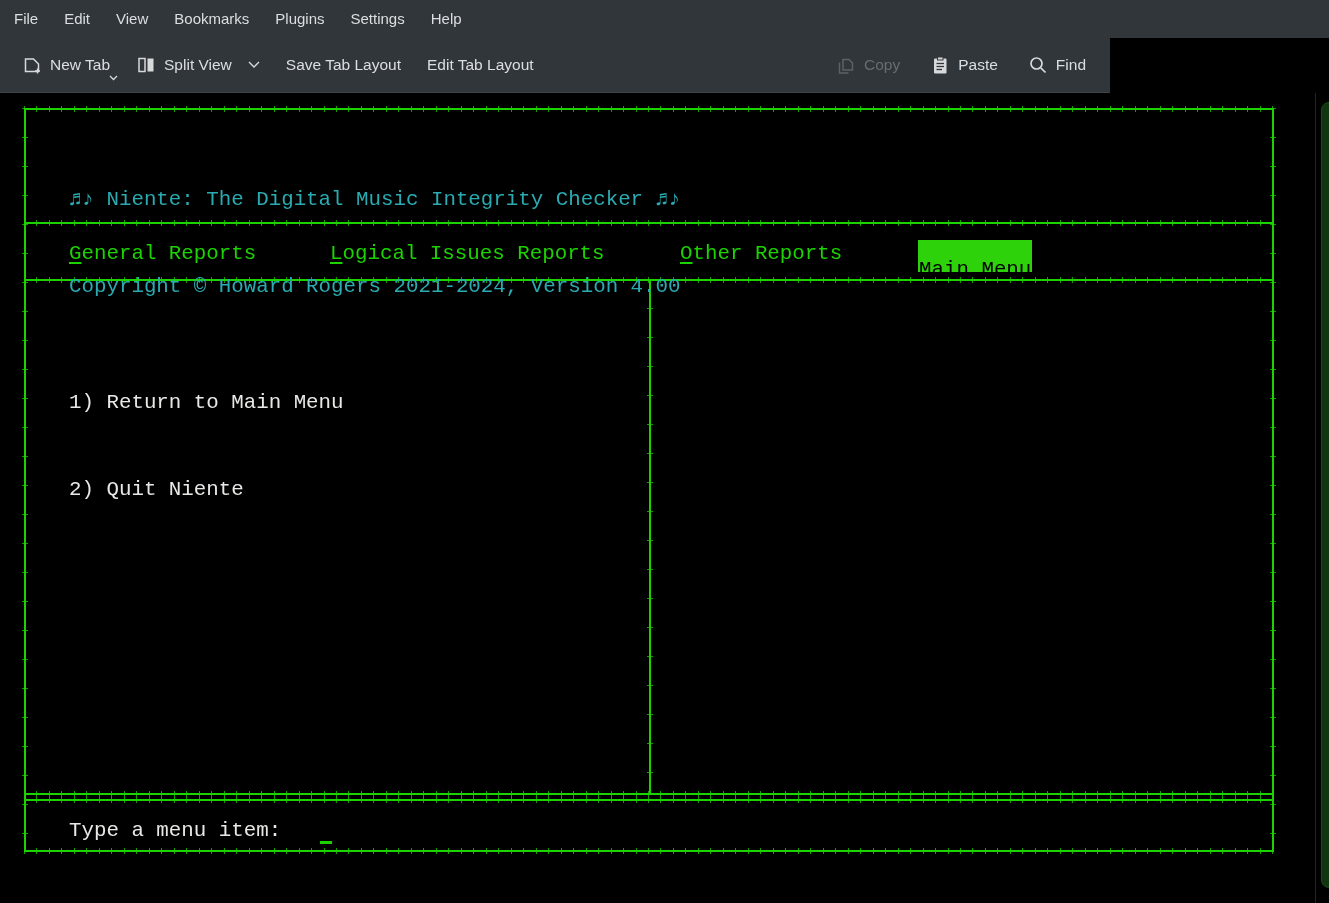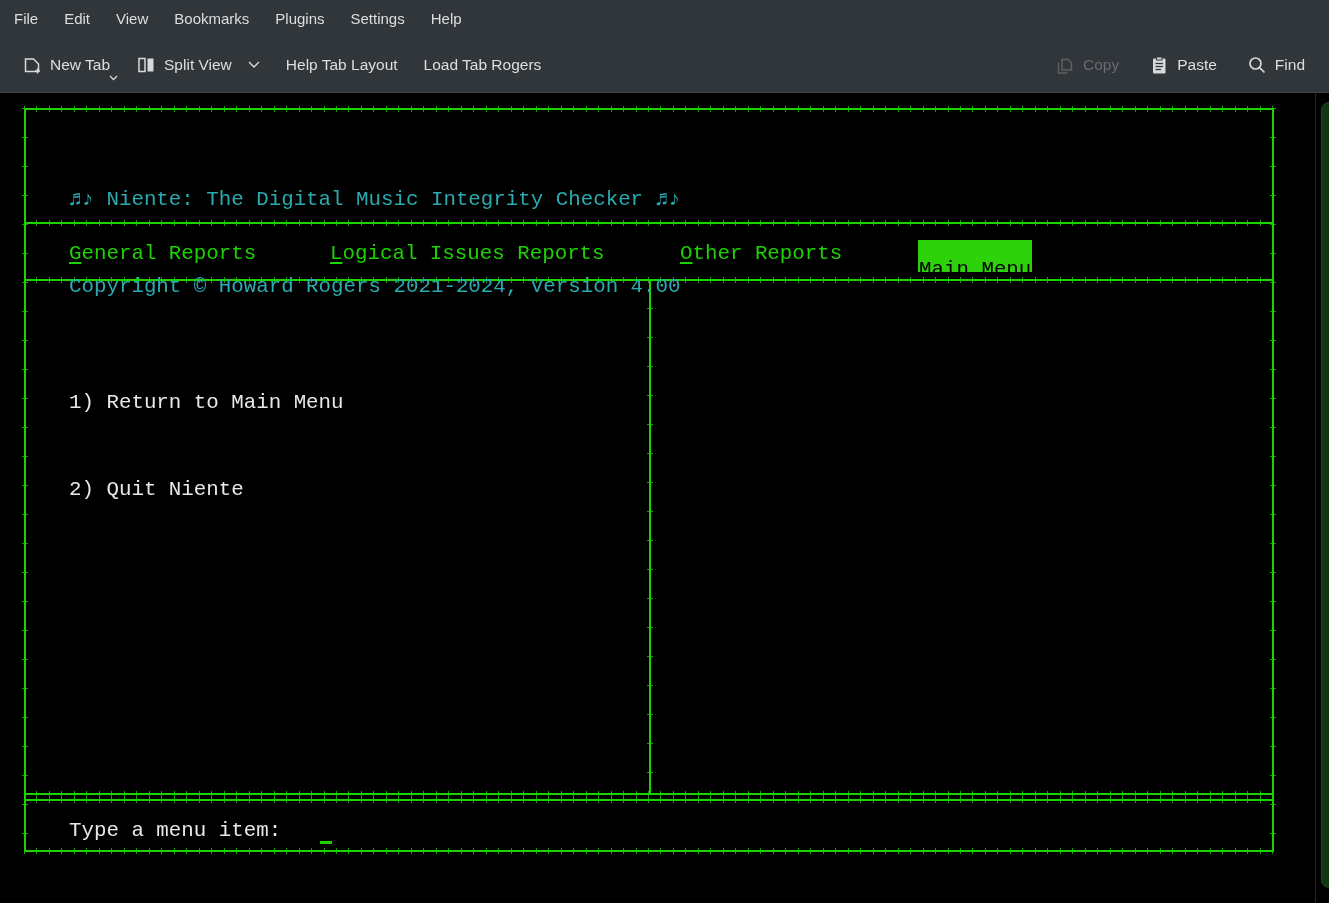--- a/index.html
+++ b/index.html
@@ -22,21 +22,21 @@
 
   
   .menubar {
     position:absolute; left:0; top:0; width:1329px; height:38px;
     background:var(--chrome-bg); display:flex; align-items:center;
     padding-left:1px; color:var(--chrome-text); font-size:15px;
   }
   .menubar .menu-item { padding:8px 13px; line-height:38px; cursor:default; }
 
   .toolbar {
-    position:absolute; left:0; top:38px; width:1329px; height:55px;
+    position:absolute; left:0; top:38px; width:1110px; height:55px;
     background:var(--chrome-bg); border-bottom:1px solid #3e4347;
     display:flex; align-items:center; color:var(--chrome-text); font-size:15.5px;
   }
   .tb-left { display:flex; align-items:center; margin-left:12px; gap:6px; }
   .tb-right { display:flex; align-items:center; margin-left:auto; margin-right:14px; gap:10px; }
   .tb-btn { display:flex; align-items:center; gap:8px; padding:6px 10px; position:relative; }
   .tb-btn svg { display:block; }
   .tb-btn.disabled { color:var(--chrome-disabled);text-align:center; }
   .mini-chevron { position:absolute; right:2px; bottom:0px; }
   .chevron-right { margin-left:8px; display:flex; align-items:center; }
@@ -123,24 +123,24 @@
         </svg>
       </span>
       <span>Split View</span>
       <span class="chevron-right">
         <svg width="12" height="8" viewBox="0 0 12 8" fill="none" stroke="#d7d9db" stroke-width="1.4">
           <polyline points="1,1 6,6 11,1"></polyline>
         </svg>
       </span>
     </div>
     <div class="tb-btn">
-      <span>Help Tab Layout</span>
-    </div>
-    <div class="tb-btn">
-      <span>Load Tab Rogers</span>
+      <span>Save Tab Layout</span>
+    </div>
+    <div class="tb-btn">
+      <span>Edit Tab Layout</span>
     </div>
   </div>
 
   <div class="tb-right">
     <div class="tb-btn disabled">
       <span>
         <svg width="20" height="20" viewBox="0 0 20 20" fill="none" stroke="#5d6164" stroke-width="1.5">
           <path d="M7 4.5 H13 L16.5 8 V15 H7 Z"></path>
           <path d="M3.5 7.5 V18 H12.5"></path>
         </svg>

